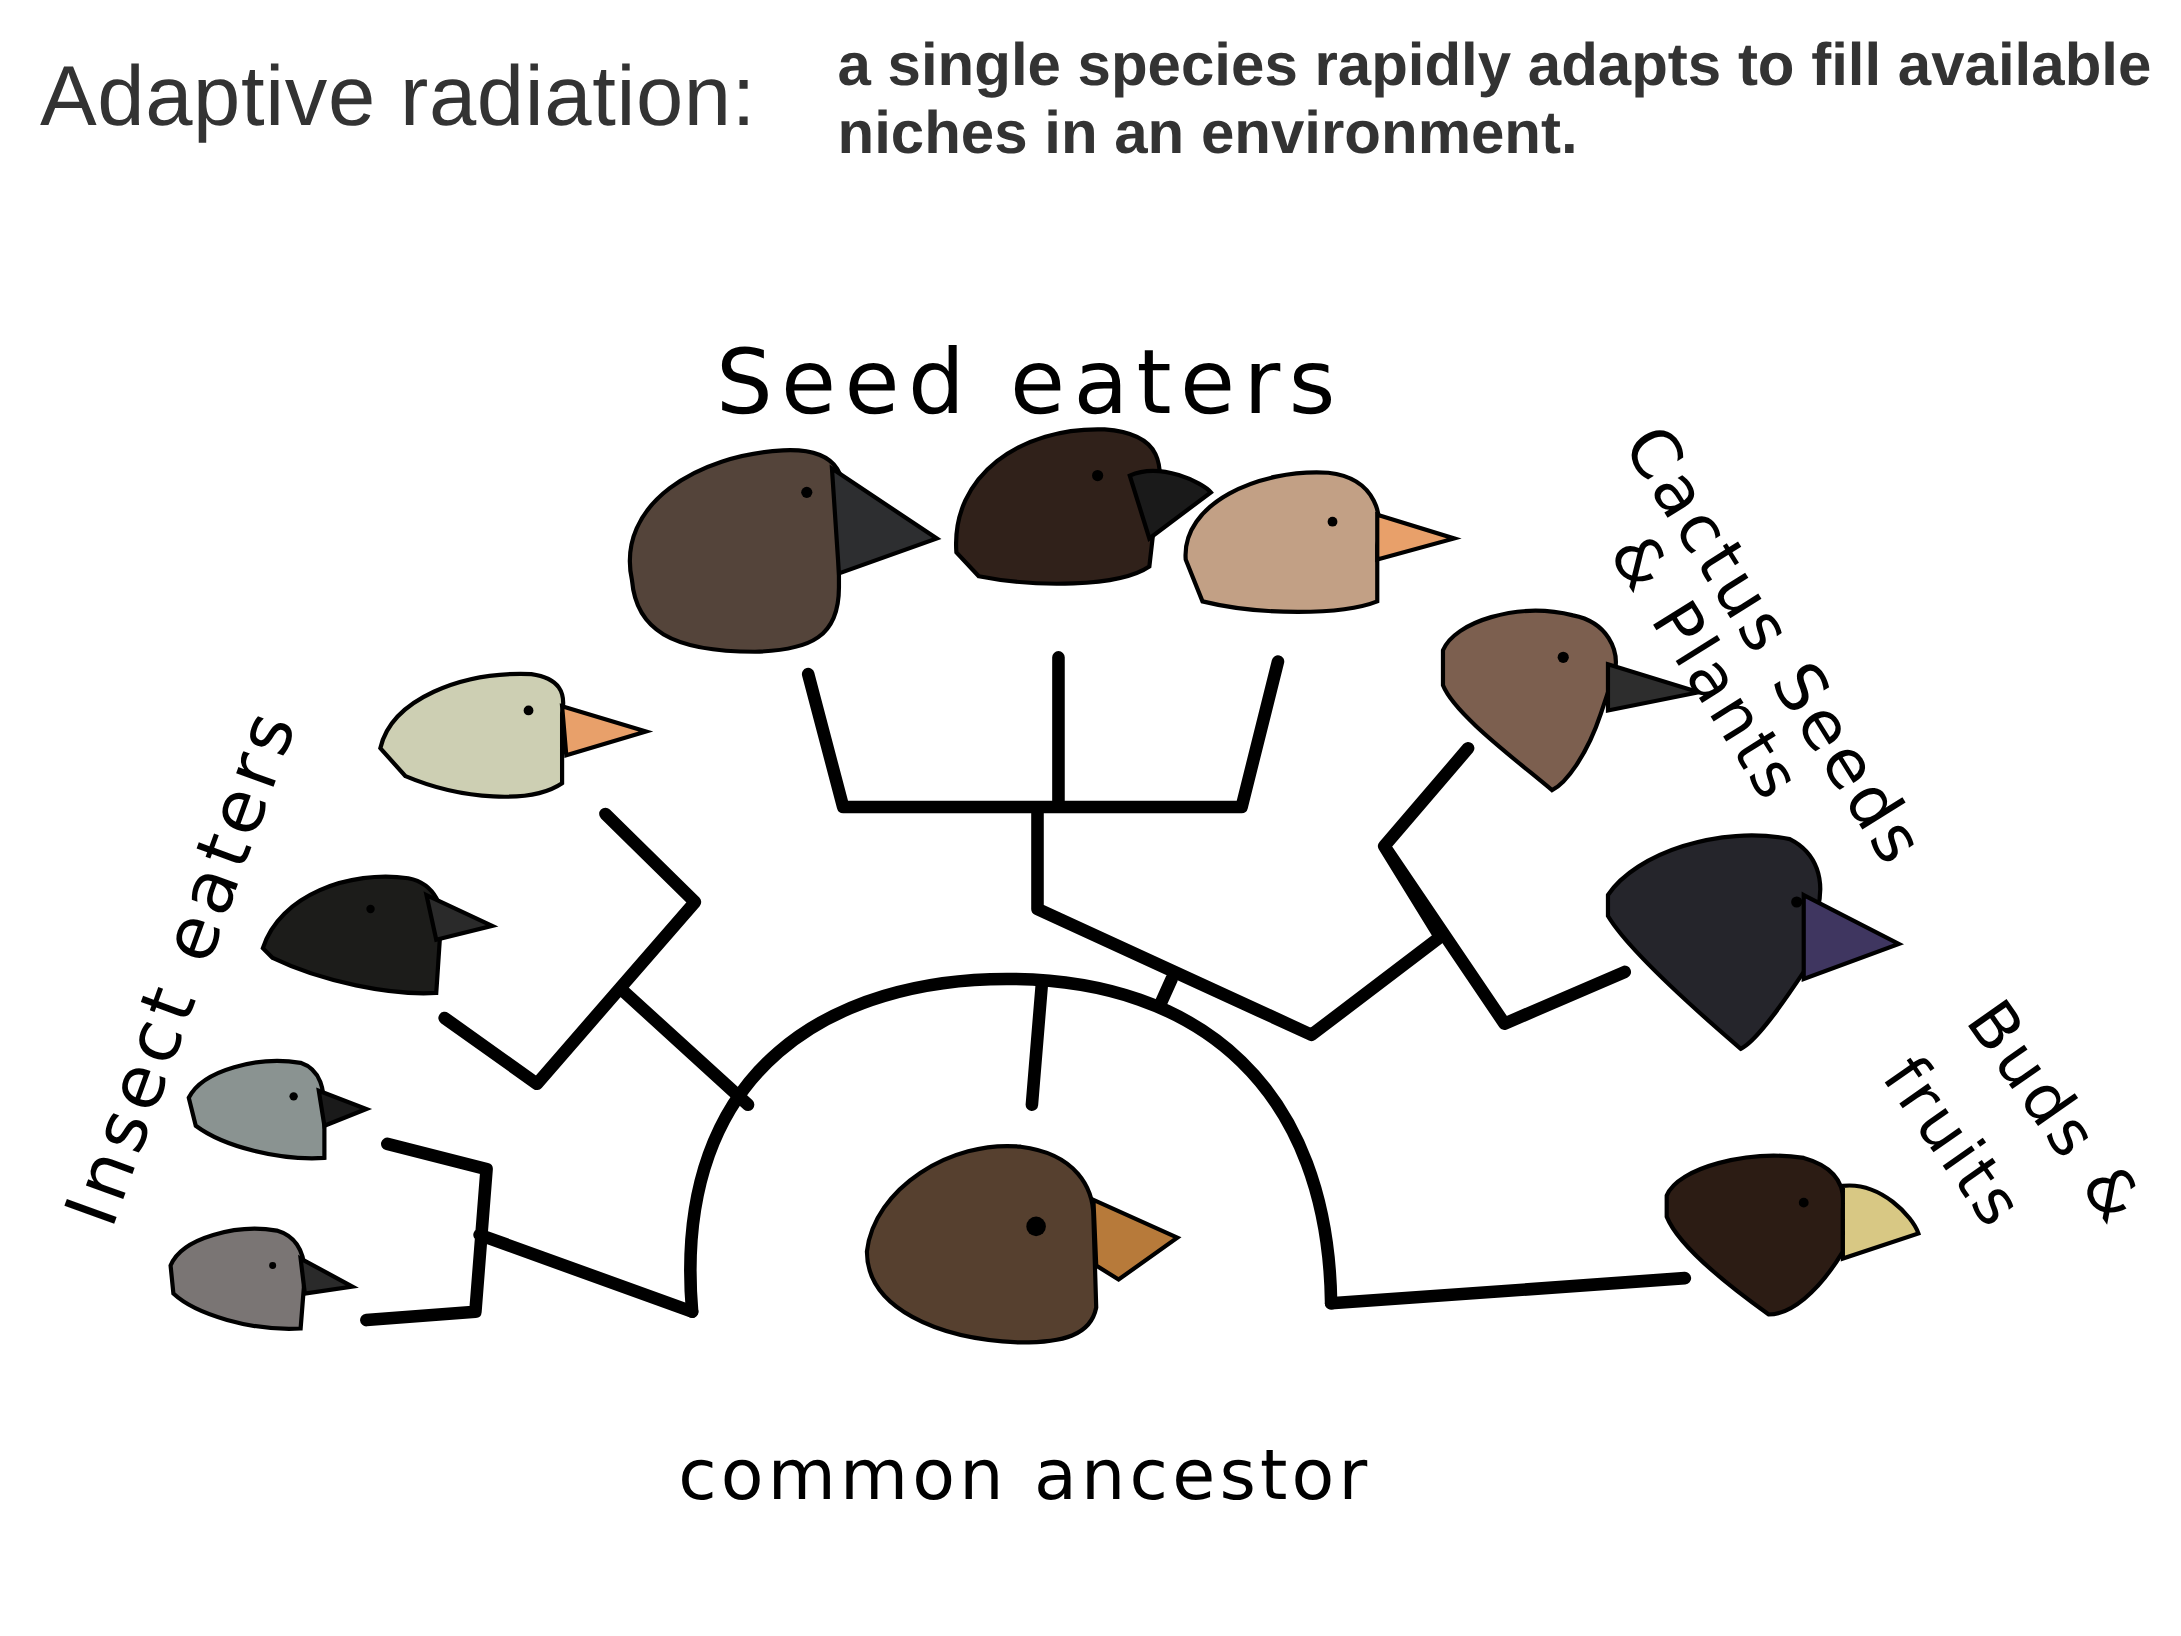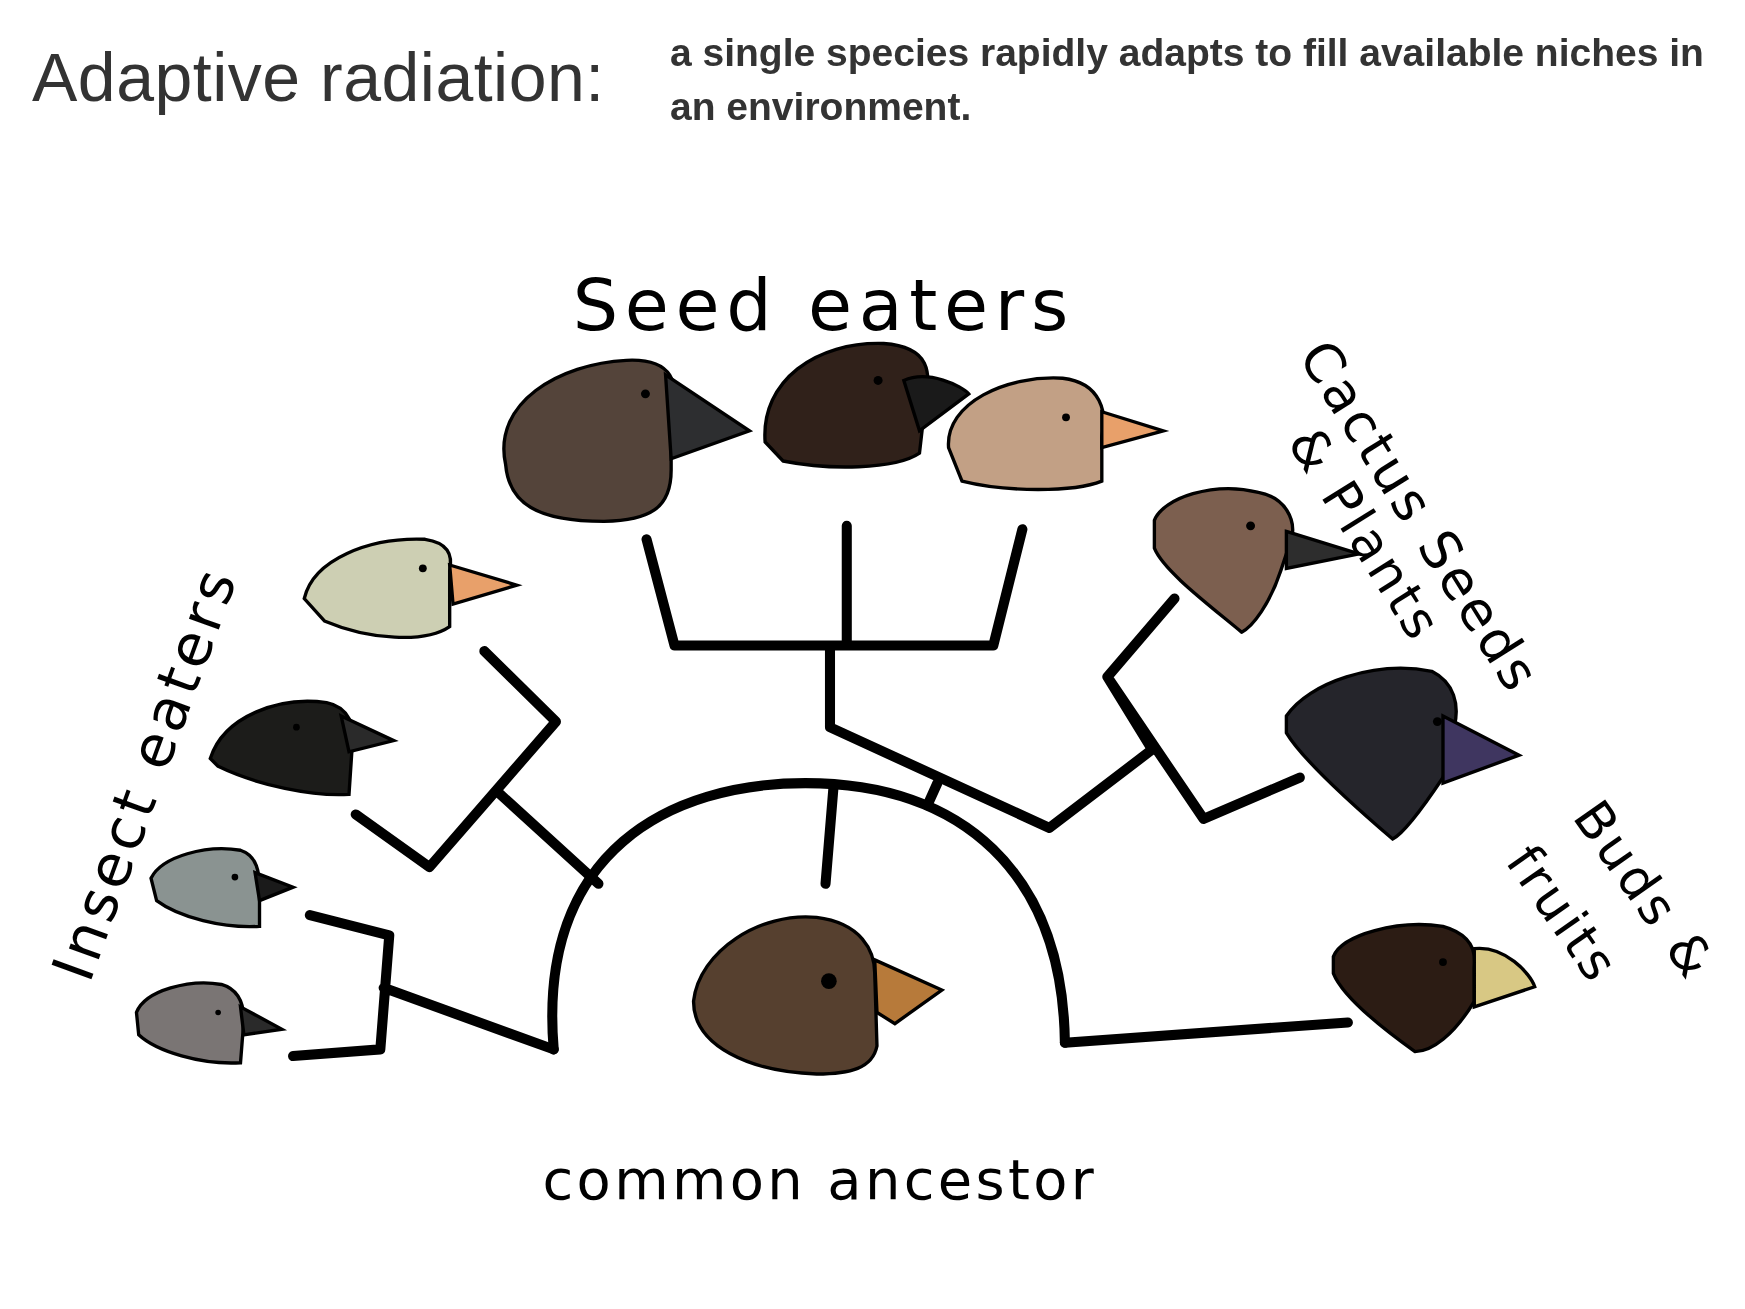--- a/index.html
+++ b/index.html
@@ -1,18 +1,18 @@
 <!DOCTYPE html>
 <html><head>
 <meta charset="utf-8">
 <style>
   html, body { margin: 0; padding: 0; background: #ffffff; }
   body { width: 1745px; height: 1309px; position: relative; overflow: hidden; font-family: "Liberation Sans", sans-serif; }
   .title { position: absolute; left: 32px; top: 14px; font-size: 68px; color: #333333; font-family: "Liberation Sans", sans-serif; letter-spacing: 0.5px; margin-top: 24px; }
-  .subtitle { position: absolute; left: 670px; top: 26px; width: 1060px; font-size: 39px; line-height: 54px; color: #333333; font-family: "Liberation Sans", sans-serif; font-weight: bold; }
+  .subtitle { position: absolute; left: 670px; top: 26px; width: 1060px; font-size: 48px; line-height: 54px; color: #333333; font-family: "Liberation Sans", sans-serif; font-weight: bold; }
   svg.diagram { position: absolute; left: 0; top: 0; }
   .hand { font-family: "DejaVu Sans", sans-serif; fill: #000; }
   .branch { stroke: #000; stroke-width: 9; fill: none; stroke-linecap: round; stroke-linejoin: round; }
   .outline { stroke: #000; stroke-width: 3; }
 </style>
 </head>
 <body>
 
 <div class="title">Adaptive radiation:</div>
 <div class="subtitle">a single species rapidly adapts to fill available niches in an environment.</div>

